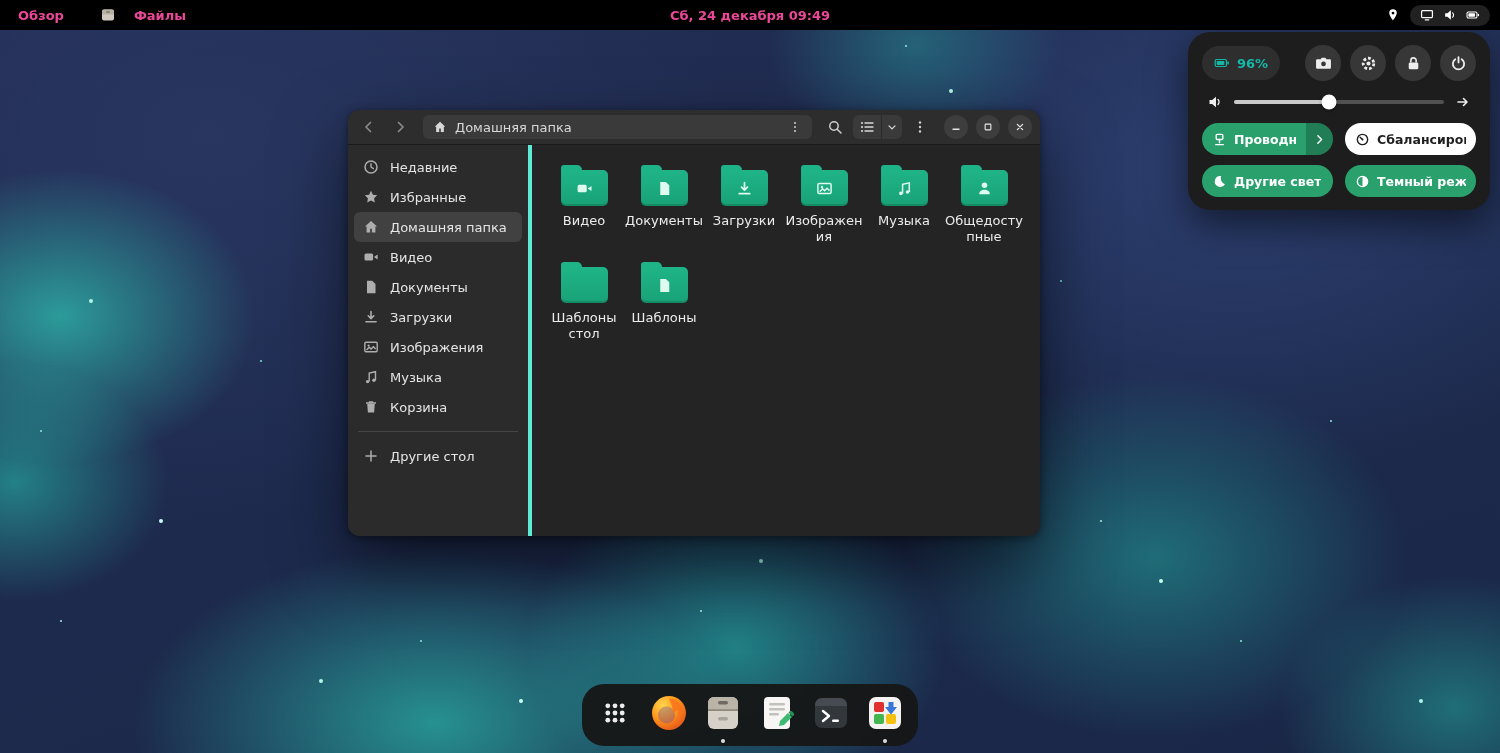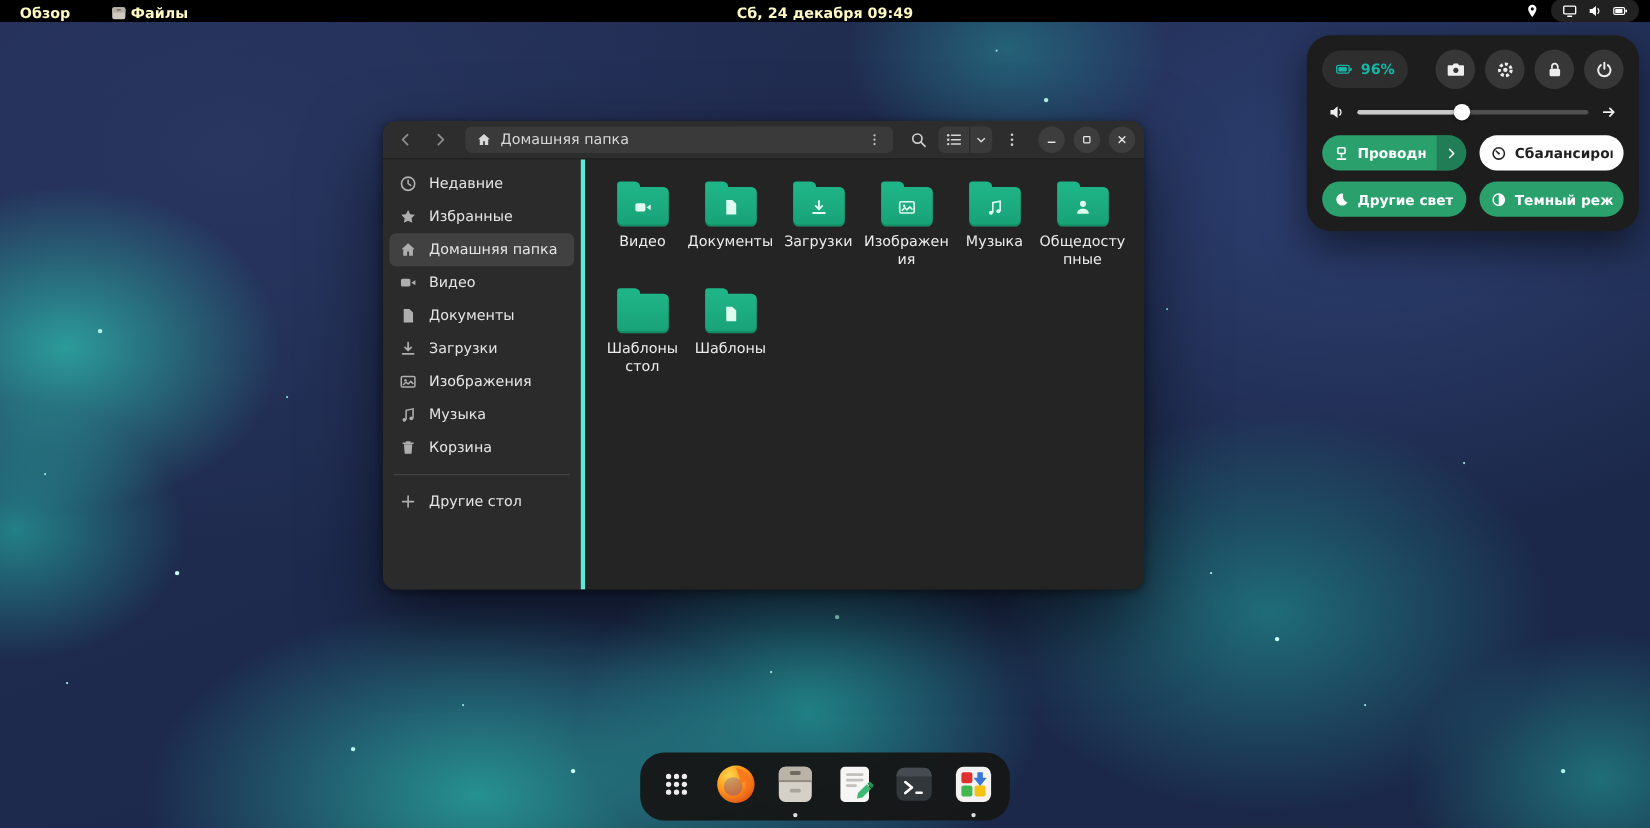--- a/index.html
+++ b/index.html
@@ -32,25 +32,25 @@
   .speckles{position:absolute;top:0;left:0;width:2px;height:2px;border-radius:50%;background:#bffbee;
     box-shadow: 90px 300px 0 1px #aef5e6, 40px 430px 0 #8fe9d8, 160px 520px 0 1px #c8fff2,
       60px 620px 0 #9df0de, 320px 680px 0 1px #b5f7e8, 420px 640px 0 #8fe9d8,
       520px 700px 0 1px #c8fff2, 700px 610px 0 #aef5e6, 760px 560px 0 1px #9df0de,
       905px 45px 0 #8fe9d8, 950px 90px 0 1px #b5f7e8, 1100px 520px 0 #aef5e6,
       1160px 580px 0 1px #c8fff2, 1240px 640px 0 #8fe9d8, 1420px 700px 0 1px #aef5e6,
       260px 360px 0 #7fe0cf, 360px 300px 0 1px #9df0de, 1330px 420px 0 #8fe9d8,
       640px 180px 0 #6fd8c6, 1060px 280px 0 #7fe0cf;}
 
   
-  .topbar{position:absolute;top:0;left:0;right:0;height:20px;background:#000;display:flex;align-items:flex-end;
-    color:#fef9c3;font-size:13px;z-index:50;padding:0 10px;box-sizing:border-box;}
+  .topbar{position:absolute;top:0;left:0;right:0;height:30px;background:#000;display:flex;align-items:center;
+    color:#ec4899;font-size:13px;z-index:50;padding:0 10px;box-sizing:border-box;}
   .tb-left{display:flex;align-items:center;gap:24px;}
   .tb-activities{font-weight:700;padding:0 8px;cursor:default;}
-  .tb-app{display:flex;align-items:center;gap:3px;font-weight:700;padding:0 4px;}
+  .tb-app{display:flex;align-items:center;gap:18px;font-weight:700;padding:0 4px;}
   .tb-clock{position:absolute;left:50%;transform:translateX(-50%);font-weight:700;}
   .tb-right{margin-left:auto;display:flex;align-items:center;gap:10px;color:#fff;}
   .tb-tray{display:flex;align-items:center;gap:9px;background:rgba(255,255,255,.13);border-radius:13px;height:21px;padding:0 10px;}
 
   
   .qs{position:absolute;top:32px;left:1188px;width:302px;border-radius:22px;background:#1d1d1d;
     padding:13px 14px;box-sizing:border-box;display:flex;flex-direction:column;gap:11px;z-index:40;
     box-shadow:0 14px 38px rgba(0,0,0,.55);color:#eee;}
   .qs-row1{display:flex;align-items:center;}
   .qs-battery{display:flex;align-items:center;gap:7px;height:34px;padding:0 12px;border-radius:17px;

